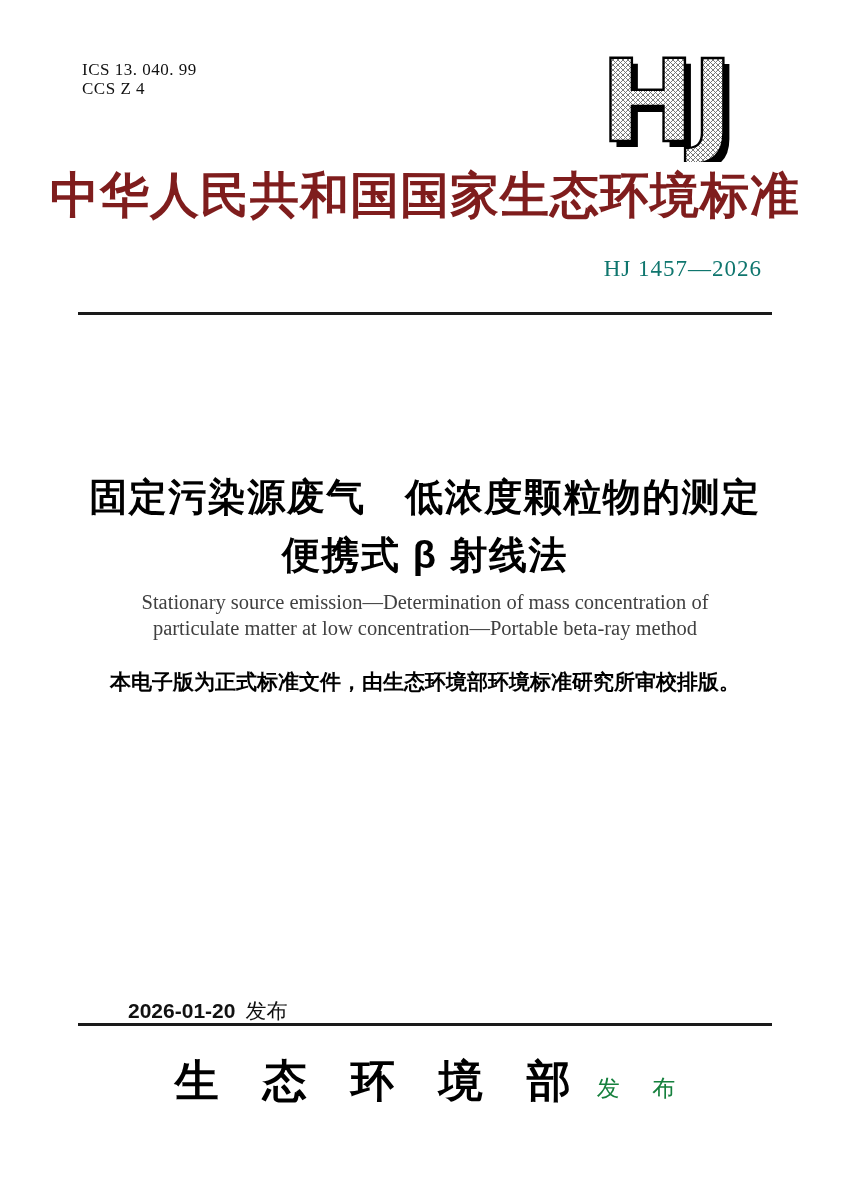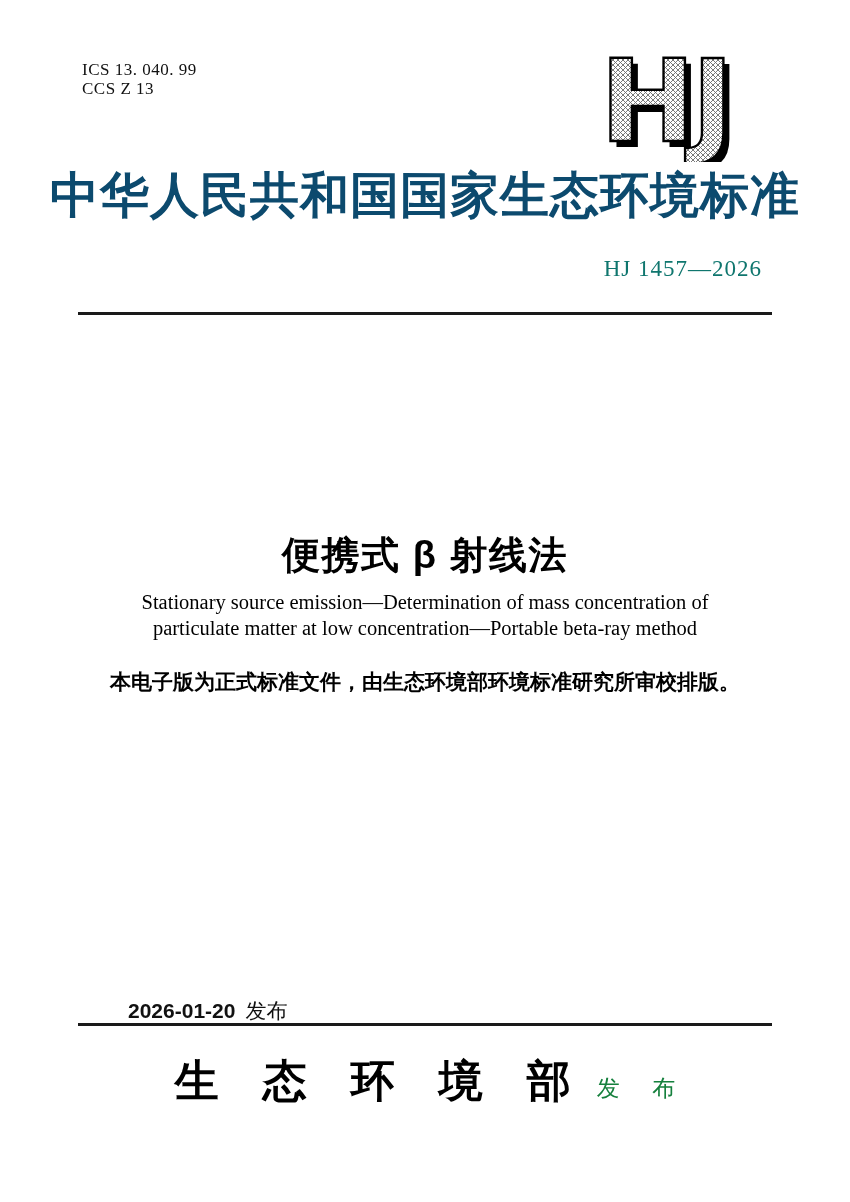--- a/index.html
+++ b/index.html
@@ -26,21 +26,21 @@
   }
   
   .national-title{
     position:absolute;left:0;top:163px;width:100%;
     text-align:center;
     font-family:"Liberation Serif","DejaVu Serif",serif;
     font-weight:900;
     font-size:49px;
     letter-spacing:1px;
     white-space:nowrap;
-    color:#0c4a6e;
+    color:#7f1d1d;
   }
   
   .std-number{
     position:absolute;top:256px;right:88px;
     font-size:23px;
     letter-spacing:1px;
     color:#0f766e;
   }
   .rule{
     position:absolute;left:78px;width:694px;height:3px;
@@ -59,21 +59,21 @@
     white-space:nowrap;
     color:#000;
   }
   .cn-title-1{top:472px;}
   .cn-title-2{top:530px;}
   .en-title{
     position:absolute;left:0;width:100%;
     text-align:center;
     font-size:20.5px;
     line-height:26px;
-    color:#000000;
+    color:#404040;
   }
   .en-title-1{top:589px;}
   .en-title-2{top:615px;}
   .note{
     position:absolute;left:0;top:668px;width:100%;
     text-align:center;
     font-family:"Liberation Sans","DejaVu Sans",sans-serif;
     font-weight:bold;
     font-size:21px;
     color:#000;
@@ -112,21 +112,21 @@
     margin-top:7px;
   }
 </style>
 </head>
 <body>
 
 <div class="page">
 
   <div class="codes">
     <div>ICS 13. 040. 99</div>
-    <div>CCS Z 13</div>
+    <div>CCS Z 4</div>
   </div>
 
   <div class="logo">
     <svg width="200" height="112" viewBox="0 0 200 112">
       <defs>
         <pattern id="hatch" width="5" height="5" patternUnits="userSpaceOnUse">
           <rect width="5" height="5" fill="#ffffff"></rect>
           <path d="M0,0 L5,5 M5,0 L0,5" stroke="#6a6a6a" stroke-width="0.9"></path>
         </pattern>
       </defs>
@@ -136,20 +136,21 @@
       <text x="97" y="91" text-anchor="middle" font-family="'DejaVu Sans','Liberation Sans',sans-serif" font-weight="bold" font-size="114" letter-spacing="-4" fill="url(#hatch)" stroke="#000000" stroke-width="2.4">HJ</text>
     </svg>
   </div>
 
   <div class="national-title">中华人民共和国国家生态环境标准</div>
 
   <div class="std-number">HJ 1457—2026</div>
 
   <div class="rule rule-top"></div>
 
+  <div class="cn-title cn-title-1">固定污染源废气　低浓度颗粒物的测定</div>
   <div class="cn-title cn-title-2">便携式 β 射线法</div>
 
   <div class="en-title en-title-1">Stationary source emission—Determination of mass concentration of</div>
   <div class="en-title en-title-2">particulate matter at low concentration—Portable beta-ray method</div>
 
   <div class="note">本电子版为正式标准文件，由生态环境部环境标准研究所审校排版。</div>
 
   <div class="date-row">
     <div>
       <span class="date-value">2026-01-20</span><span class="date-label">发布</span>

